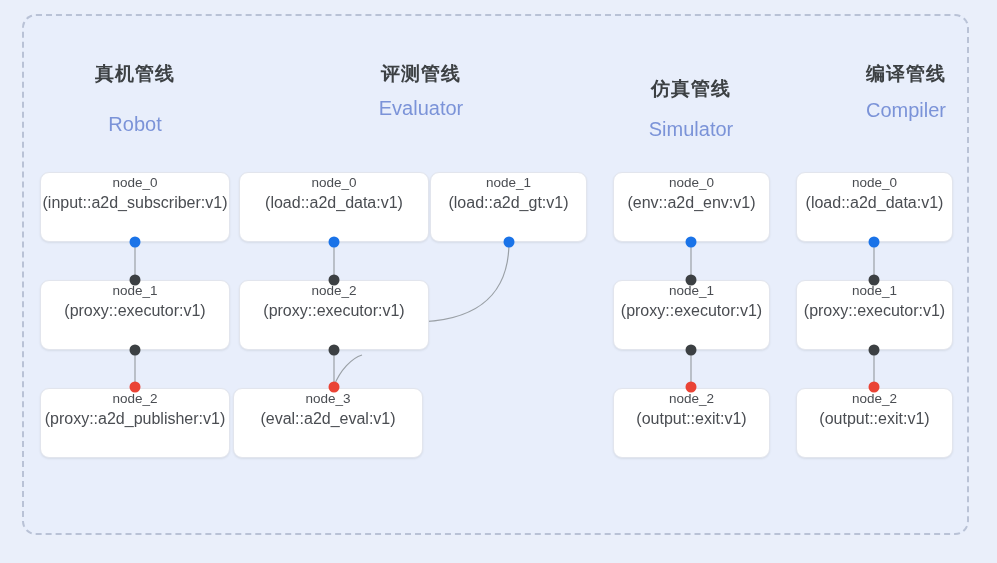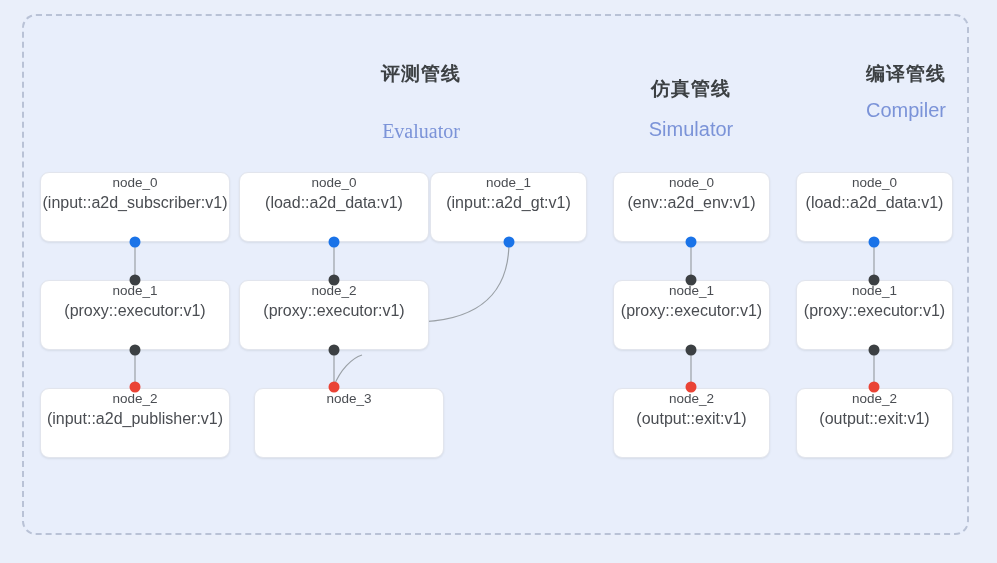--- a/index.html
+++ b/index.html
@@ -122,24 +122,28 @@
       <path d="M362,355 C352,358 340,370 334,386"></path>
 
       <path d="M691,242 L691,278"></path>
       <path d="M691,350 L691,386"></path>
 
       <path d="M874,242 L874,278"></path>
       <path d="M874,350 L874,386"></path>
     </g>
   </svg>
 
-
-  <div class="column-header" style="left:321px; top:62px; width:200px;font-family:Liberation Serif, serif;">
+  <div class="column-header" style="left:35px; top:62px; width:200px;">
+    <div class="col-title-cn">真机管线</div>
+    <div class="col-title-en" style="margin-top:26px;">Robot</div>
+  </div>
+
+  <div class="column-header" style="left:321px; top:62px; width:200px;">
     <div class="col-title-cn">评测管线</div>
-    <div class="col-title-en" style="margin-top:33px;">Evaluator</div>
+    <div class="col-title-en" style="margin-top:10px;">Evaluator</div>
   </div>
 
   <div class="column-header" style="left:591px; top:77px; width:200px;">
     <div class="col-title-cn">仿真管线</div>
     <div class="col-title-en" style="margin-top:16px;">Simulator</div>
   </div>
 
   <div class="column-header" style="left:806px; top:62px; width:200px;">
     <div class="col-title-cn">编译管线</div>
     <div class="col-title-en" style="margin-top:12px;">Compiler</div>
@@ -148,37 +152,38 @@
   <div class="node-box" style="left:40px; top:172px; width:190px; height:70px;">
     <div class="node-title">node_0</div>
     <div class="node-sub">(input::a2d_subscriber:v1)</div>
   </div>
   <div class="node-box" style="left:40px; top:280px; width:190px; height:70px;">
     <div class="node-title">node_1</div>
     <div class="node-sub">(proxy::executor:v1)</div>
   </div>
   <div class="node-box" style="left:40px; top:388px; width:190px; height:70px;">
     <div class="node-title">node_2</div>
-    <div class="node-sub">(input::a2d_publisher:v1)</div>
+    <div class="node-sub">(proxy::a2d_publisher:v1)</div>
   </div>
 
   <div class="node-box" style="left:239px; top:172px; width:190px; height:70px;">
     <div class="node-title">node_0</div>
     <div class="node-sub">(load::a2d_data:v1)</div>
   </div>
   <div class="node-box" style="left:239px; top:280px; width:190px; height:70px;">
     <div class="node-title">node_2</div>
     <div class="node-sub">(proxy::executor:v1)</div>
   </div>
-  <div class="node-box" style="left:254px; top:388px; width:190px; height:70px;">
+  <div class="node-box" style="left:233px; top:388px; width:190px; height:70px;">
     <div class="node-title">node_3</div>
+    <div class="node-sub">(eval::a2d_eval:v1)</div>
   </div>
   <div class="node-box" style="left:430px; top:172px; width:157px; height:70px;">
     <div class="node-title">node_1</div>
-    <div class="node-sub">(input::a2d_gt:v1)</div>
+    <div class="node-sub">(load::a2d_gt:v1)</div>
   </div>
 
   <div class="node-box" style="left:613px; top:172px; width:157px; height:70px;">
     <div class="node-title">node_0</div>
     <div class="node-sub">(env::a2d_env:v1)</div>
   </div>
   <div class="node-box" style="left:613px; top:280px; width:157px; height:70px;">
     <div class="node-title">node_1</div>
     <div class="node-sub">(proxy::executor:v1)</div>
   </div>

